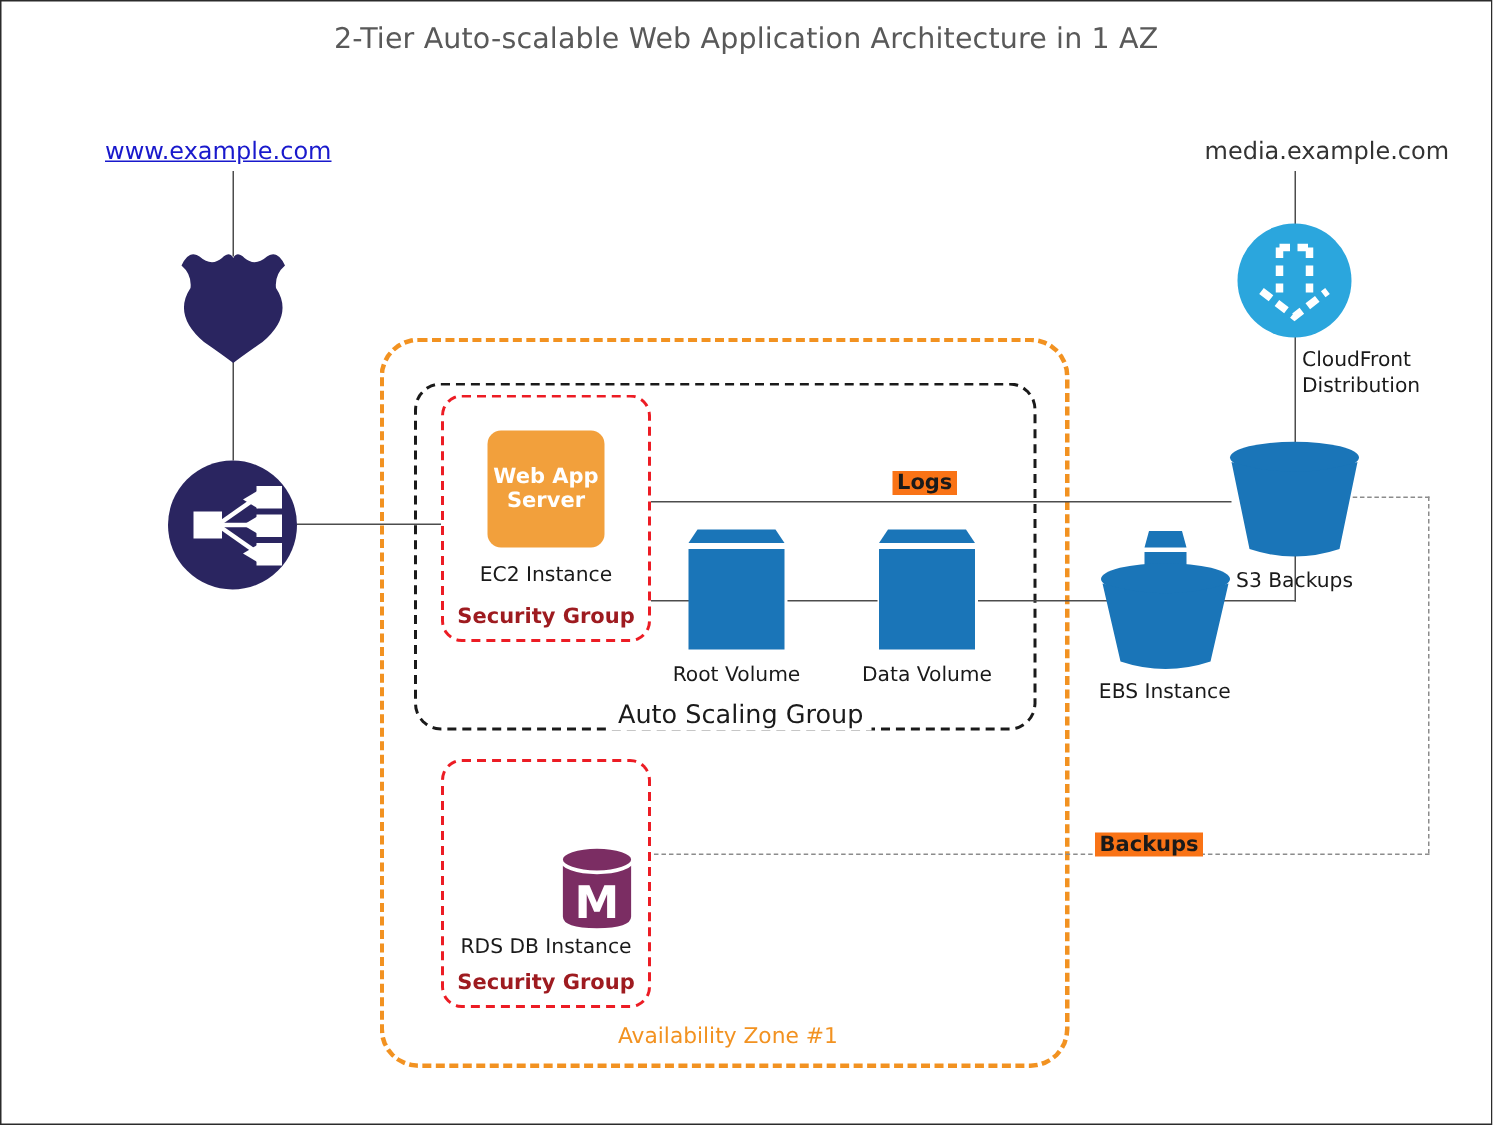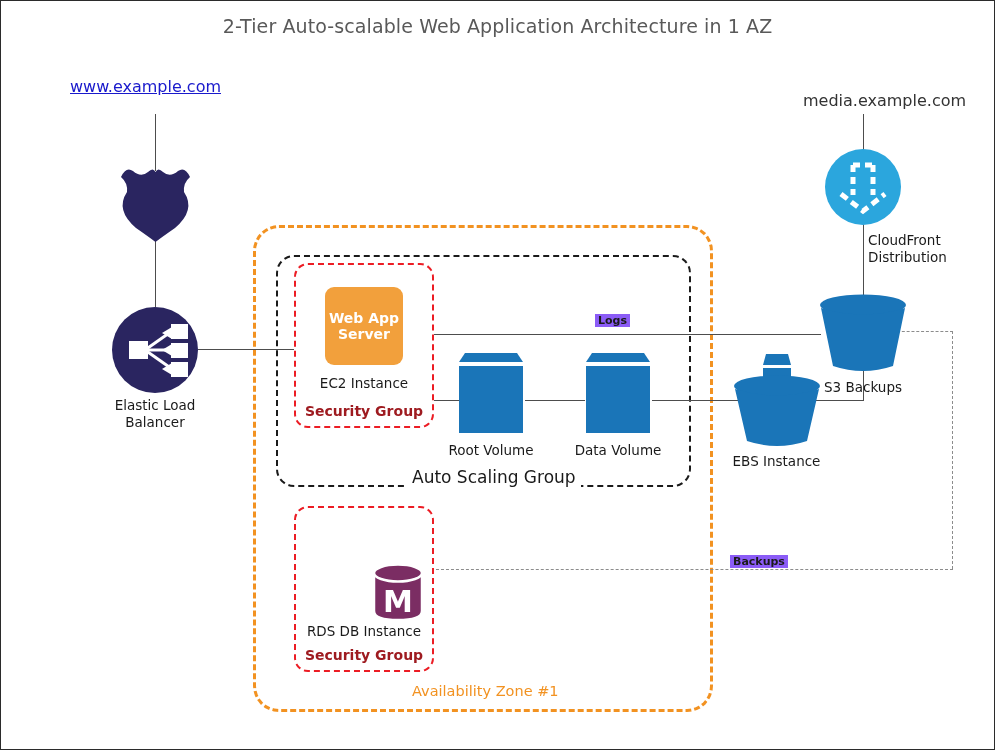--- a/index.html
+++ b/index.html
@@ -95,25 +95,25 @@
     font-size: 17px;
     color: #1a1a1a;
     white-space: nowrap;
   }
   .az-title {
     font-size: 14.5px;
     color: #f29221;
     white-space: nowrap;
   }
   .conn-label {
-    font-size: 11px;
+    font-size: 14px;
     color: #1a1a1a;
     font-weight: bold;
     white-space: nowrap;
-    background: #8b5cf6;
+    background: #f97316;
     padding: 0 3px;
   }
 
   
   .node-box {
     border-radius: 9px;
     display: flex;
     align-items: center;
     justify-content: center;
     text-align: center;
@@ -180,21 +180,21 @@
   <div class="abs hline" style="left:651px; top:399px; width:86px;"></div>
 
   <div class="abs hline" style="left:802px; top:399px; width:61px;"></div>
   <div class="abs vline" style="left:862px; top:333px; height:67px;"></div>
 
   <div class="abs hline-dash" style="left:896px; top:330px; width:56px;"></div>
   <div class="abs vline-dash" style="left:951px; top:330px; height:238px;"></div>
   <div class="abs hline-dash" style="left:430px; top:568px; width:522px;"></div>
   <div class="abs conn-label" style="left:729px; top:554px;">Backups</div>
 
-  <div class="abs link-label" style="left:69px; top:76px;text-align:center;">www.example.com</div>
+  <div class="abs link-label" style="left:69px; top:90px;text-align:center;">www.example.com</div>
 
   <div class="abs" style="left:112px; top:163px; width:85px; height:80px;">
     <svg width="85" height="80" viewBox="0 0 85 80" aria-hidden="true">
       <path d="M8 13 Q13 2 20 7 Q28 14 35 8 Q40 3 42.5 8 Q45 3 50 8 Q57 14 65 7 Q72 2 77 13
                Q70 19 71 28 Q83 46 62 64 Q49 73 42.5 78 Q36 73 23 64 Q2 46 14 28 Q15 19 8 13 Z" fill="#2a2560"></path>
     </svg>
   </div>
 
   <div class="abs circle-icon" id="elb-circle" style="left:111px; top:306px; width:86px; height:86px;">
     <svg width="86" height="86" viewBox="0 0 86 86" aria-hidden="true">
@@ -207,22 +207,20 @@
         <polygon points="60,20 60,32 50,26"></polygon>
         <polygon points="60,37 60,49 50,43"></polygon>
         <polygon points="60,56 60,68 50,62"></polygon>
         <rect x="17" y="34" width="19" height="18"></rect>
         <rect x="59" y="17" width="17" height="15"></rect>
         <rect x="59" y="36" width="17" height="15"></rect>
         <rect x="59" y="55" width="17" height="15"></rect>
       </g>
     </svg>
   </div>
-  <div class="abs label center" style="left:94px; top:396px; width:120px; white-space:pre-line;">Elastic Load
-Balancer</div>
 
   <div class="abs sg-box" style="left:293px; top:262px; width:140px; height:165px;">
     <div class="sg-title">Security Group</div>
   </div>
 
   <div class="abs node-box ec2-box" style="left:324px; top:286px; width:78px; height:78px;">Web App
 Server</div>
   <div class="abs node-caption" style="left:303px; top:374px; width:120px;">EC2 Instance</div>
 
   <div class="abs" style="left:456px; top:352px; width:68px; height:80px;">

